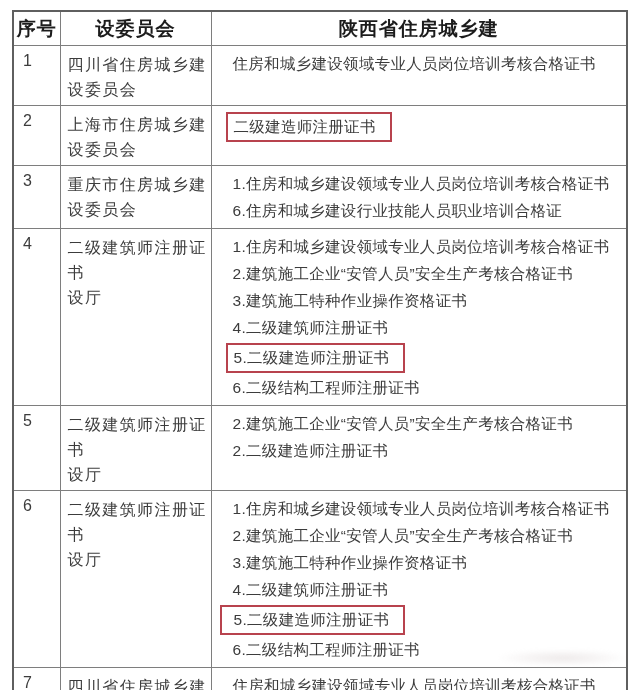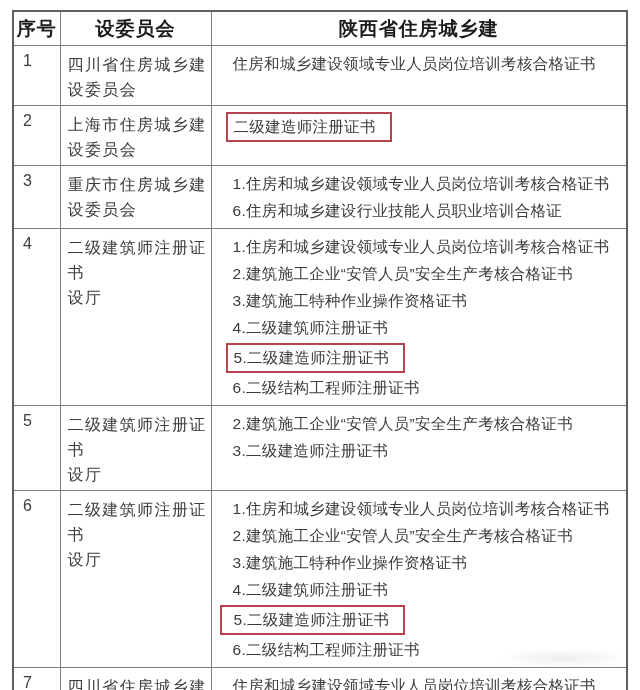--- a/index.html
+++ b/index.html
@@ -143,21 +143,21 @@
             <div class="cert-line"><span class="redbox">5.二级建造师注册证书</span></div>
             <div class="cert-line"><span>6.二级结构工程师注册证书</span></div>
           </td>
         </tr>
         <tr data-row-idx="4">
           <td class="c-no">5</td>
           <td class="c-unit">二级建筑师注册证书
 设厅</td>
           <td class="c-certs">
             <div class="cert-line"><span>2.建筑施工企业“安管人员”安全生产考核合格证书</span></div>
-            <div class="cert-line"><span>3.二级建造师注册证书</span></div>
+            <div class="cert-line"><span>2.二级建造师注册证书</span></div>
           </td>
         </tr>
         <tr data-row-idx="5">
           <td class="c-no">6</td>
           <td class="c-unit">二级建筑师注册证书
 设厅</td>
           <td class="c-certs">
             <div class="cert-line"><span>1.住房和城乡建设领域专业人员岗位培训考核合格证书</span></div>
             <div class="cert-line"><span>2.建筑施工企业“安管人员”安全生产考核合格证书</span></div>
             <div class="cert-line"><span>3.建筑施工特种作业操作资格证书</span></div>

